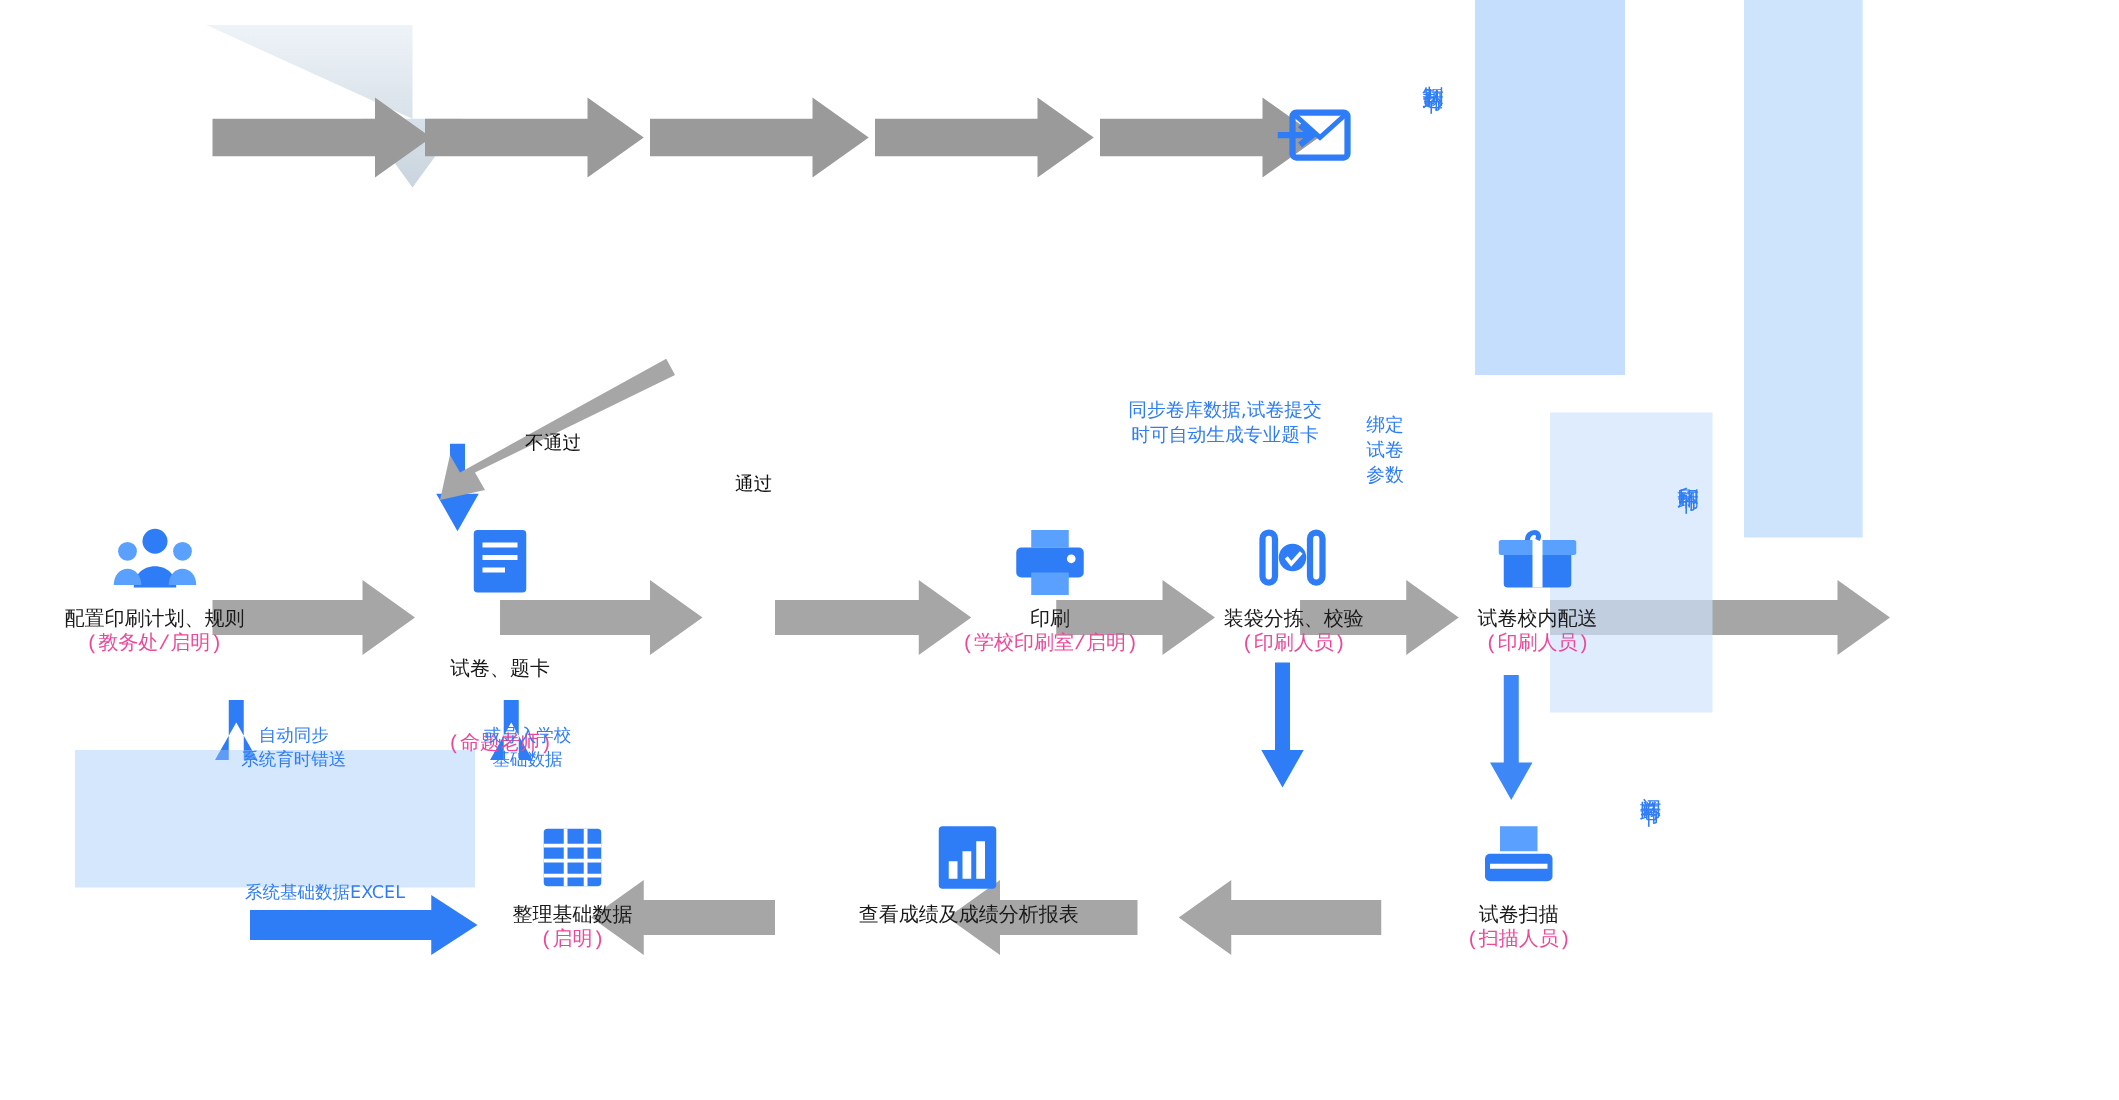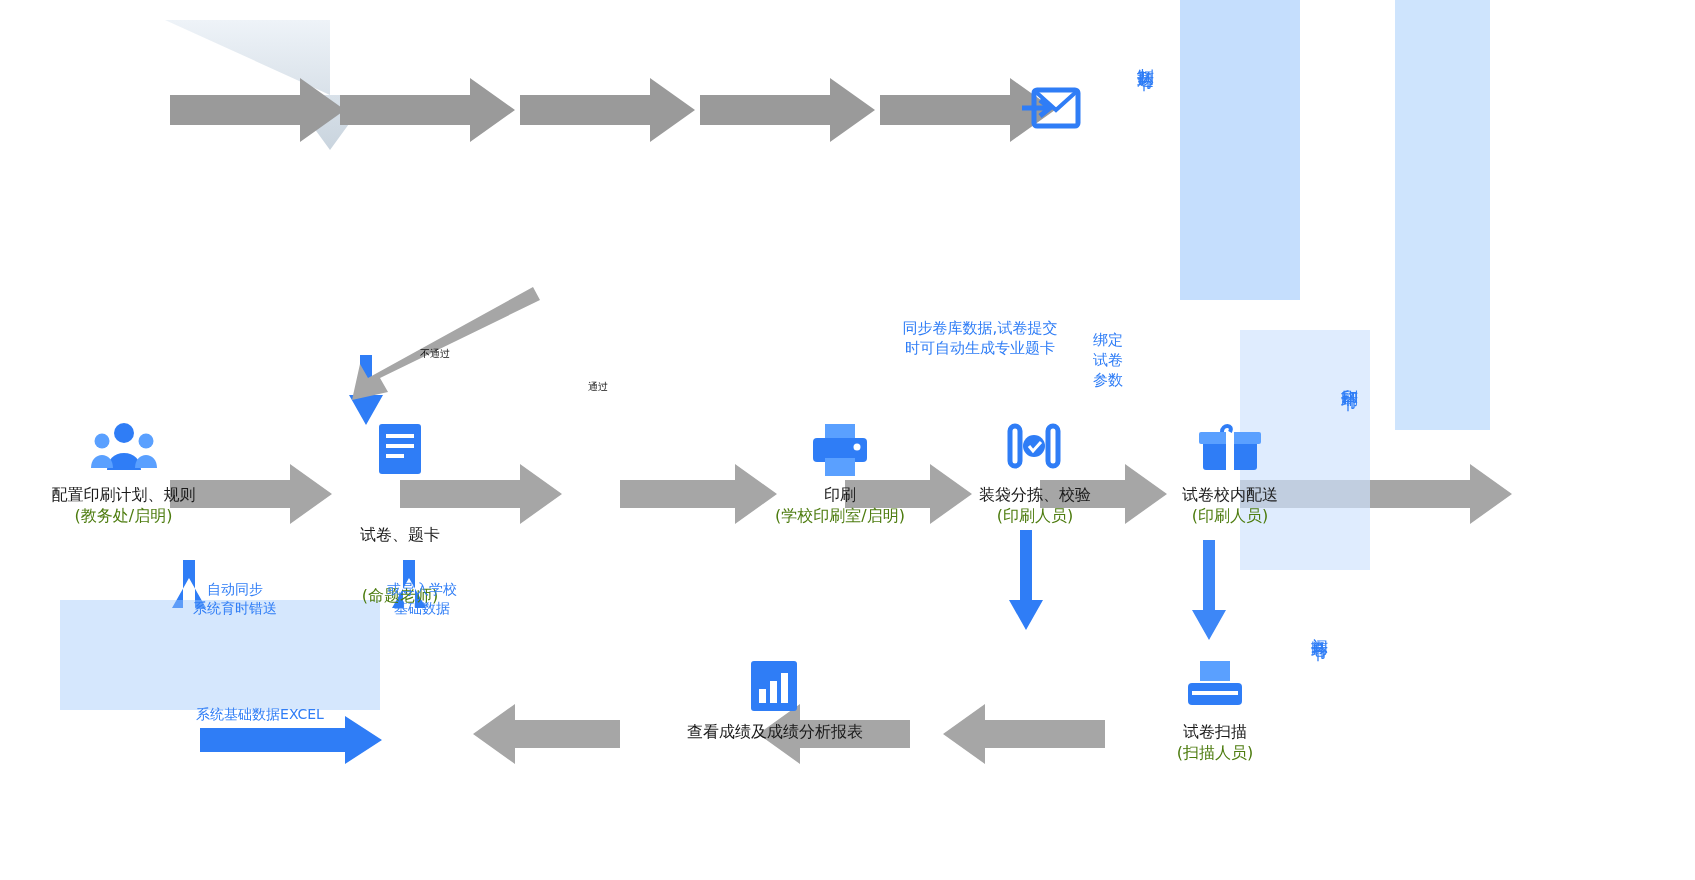--- a/index.html
+++ b/index.html
@@ -13,37 +13,37 @@
   .canvas{position:absolute;inset:0;}
   svg.layer{position:absolute;left:0;top:0;width:1695px;height:880px;pointer-events:none;}
 
   .node{position:absolute;display:flex;flex-direction:column;align-items:center;}
   .node .ico{width:72px;height:62px;display:flex;align-items:center;justify-content:center;}
   .node .lbl{
     margin-top:4px;text-align:center;color:#1a1a1a;
     font-size:16px;line-height:21px;white-space:nowrap;font-weight:400;
   }
   .node .sub{
-    color:#4d7c0f;font-size:16px;line-height:21px;white-space:nowrap;
+    color:#ec4899;font-size:16px;line-height:21px;white-space:nowrap;font-family:Liberation Mono, monospace;
   }
 
   .note{
     position:absolute;color:#2f7df6;font-size:15px;line-height:20px;
     text-align:center;white-space:pre-line;
   }
   .small{font-size:14px;line-height:19px;}
 
   .phase{
     position:absolute;color:#2f7df6;font-size:17px;line-height:20px;
     writing-mode:vertical-rl;text-orientation:upright;letter-spacing:2px;
     white-space:nowrap;
   }
 
   .edgelbl{
-    position:absolute;color:#111;font-size:10px;line-height:18px;white-space:nowrap;
+    position:absolute;color:#111;font-size:15px;line-height:18px;white-space:nowrap;
   }
 </style>
 </head>
 <body>
 
 <div class="canvas">
 
   <svg class="layer" viewBox="0 0 1695 880">
     <defs>
       <marker id="ahGray" markerWidth="10" markerHeight="10" refX="8" refY="4" orient="auto">
@@ -166,20 +166,34 @@
         <rect x="2" y="12" width="62" height="12" rx="2" fill="#5aa0ff"></rect>
         <rect x="29" y="12" width="8" height="38" fill="#fff"></rect>
         <path d="M25 12c0-8 12-8 8 0" stroke="#2f7df6" stroke-width="4" fill="none"></path>
       </svg>
     </div>
     <div class="lbl">试卷校内配送</div>
     <div class="sub">(印刷人员)</div>
   </div>
 
 
+  <div class="node" style="left:358px;top:655px;width:200px;">
+    <div class="ico">
+      <svg width="62" height="58" viewBox="0 0 62 58">
+        <rect x="8" y="6" width="46" height="46" rx="3" fill="#2f7df6"></rect>
+        <rect x="8" y="18" width="46" height="3" fill="#fff"></rect>
+        <rect x="8" y="30" width="46" height="3" fill="#fff"></rect>
+        <rect x="8" y="42" width="46" height="3" fill="#fff"></rect>
+        <rect x="24" y="6" width="3" height="46" fill="#fff"></rect>
+        <rect x="40" y="6" width="3" height="46" fill="#fff"></rect>
+      </svg>
+    </div>
+    <div class="lbl">整理基础数据</div>
+    <div class="sub">(启明)</div>
+  </div>
 
   <div class="node" style="left:640px;top:655px;width:270px;">
     <div class="ico">
       <svg width="64" height="58" viewBox="0 0 64 58">
         <rect x="8" y="4" width="46" height="50" rx="3" fill="#2f7df6"></rect>
         <rect x="16" y="32" width="7" height="14" fill="#fff"></rect>
         <rect x="27" y="24" width="7" height="22" fill="#fff"></rect>
         <rect x="38" y="16" width="7" height="30" fill="#fff"></rect>
       </svg>
     </div>

